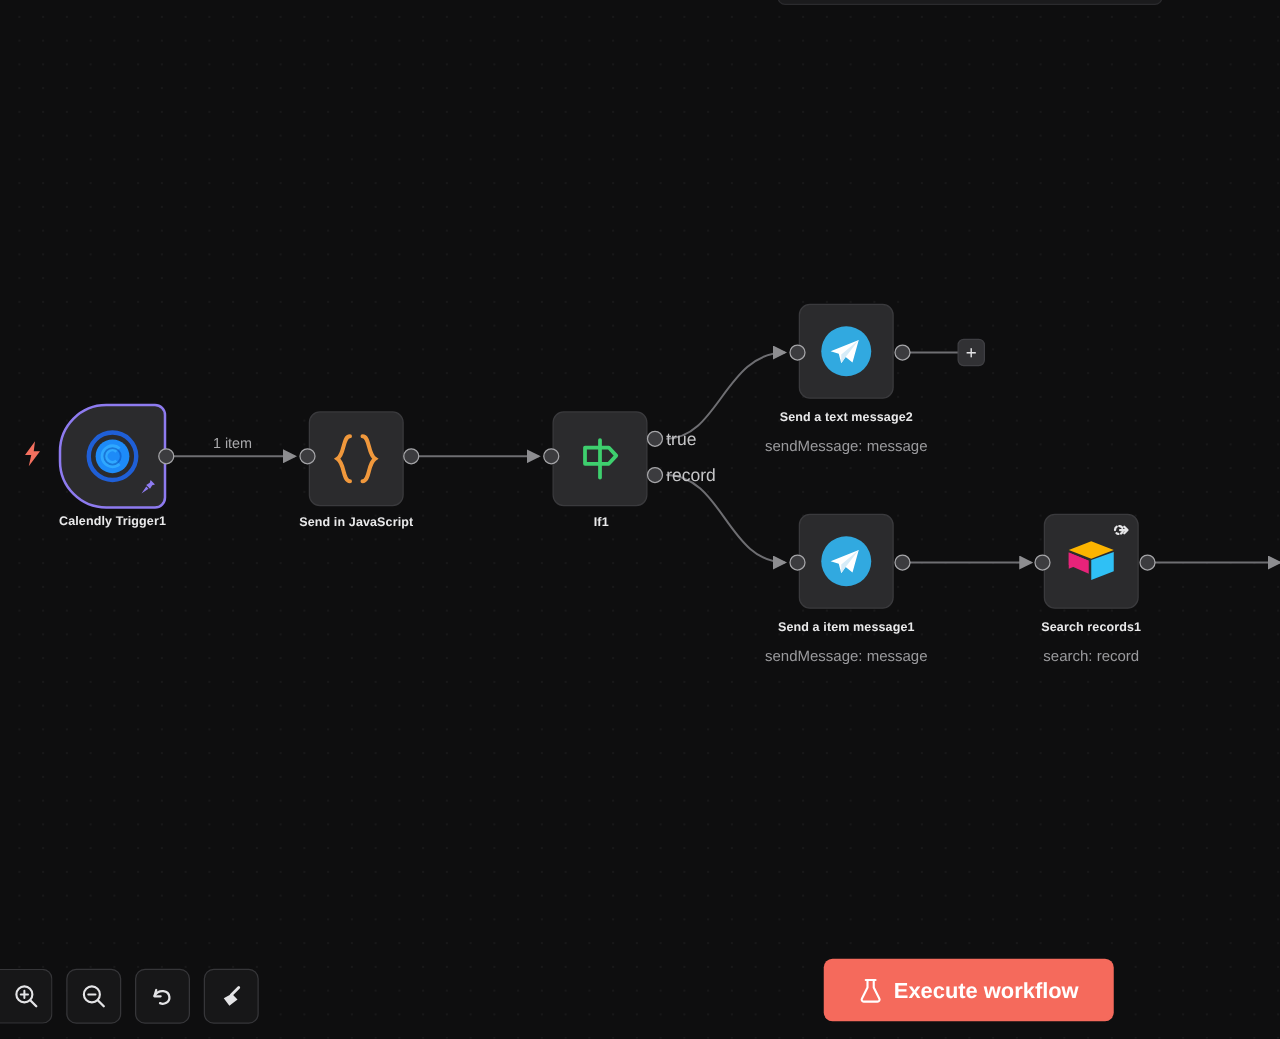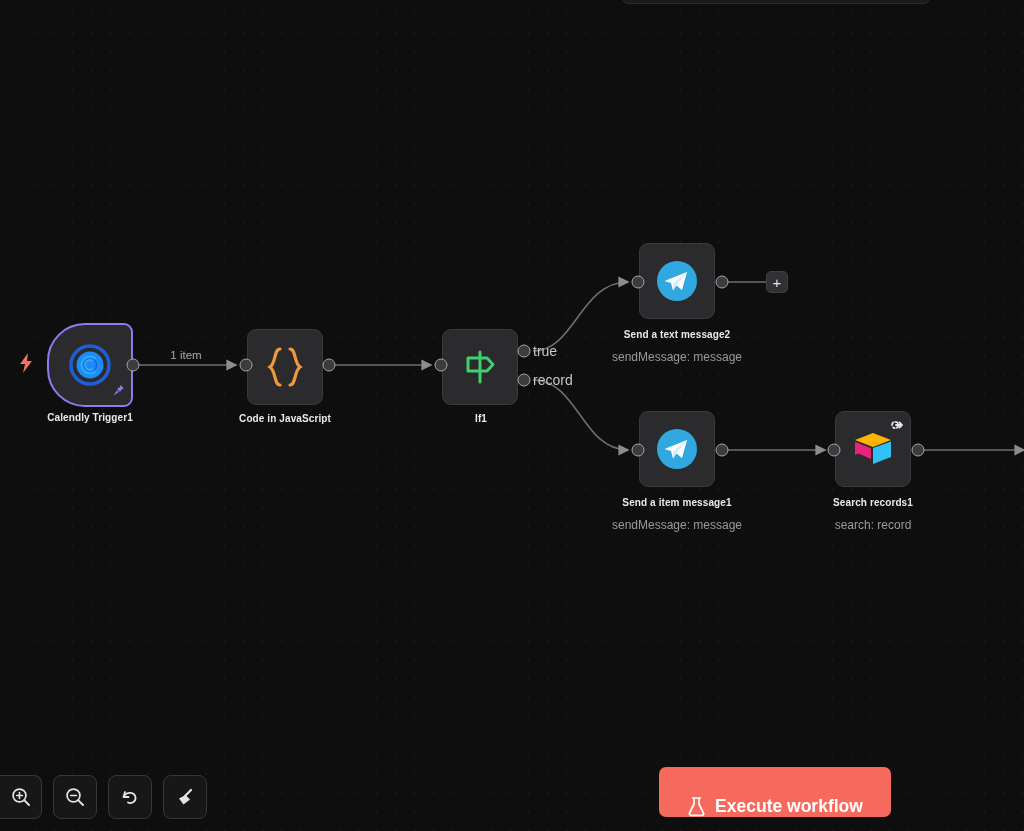--- a/index.html
+++ b/index.html
@@ -106,21 +106,21 @@
     border-radius: 8px;
     display: flex; align-items: center; justify-content: center;
   }
   .tool-btn:first-child { border-radius: 0 8px 8px 0; border-left: none; width: 42px; }
 
   .exec-btn {
     position: absolute; left: 659px; bottom: 14px;
     width: 232px; height: 50px;
     background: #f56a5c;
     border: none; border-radius: 7px;
-    display: flex; align-items: flex-end; justify-content: center; gap: 9px;
+    display: flex; align-items: center; justify-content: center; gap: 9px;
     color: #ffffff;
     font-family: "Liberation Sans", sans-serif;
     font-size: 17.5px; font-weight: 600;
   }
 </style>
 </head>
 <body>
 
 <div id="canvas">
 
@@ -174,21 +174,21 @@
   <div class="edge-label" style="left:186px; top:328px;margin-top:21px;">1 item</div>
 
   <div class="node" style="left:247px; top:329px;">
     <svg width="40" height="44" viewBox="0 0 40 44">
       <path d="M15 4 C9 4 11 18 5 22 C11 26 9 40 15 40" fill="none" stroke="#f0983c" stroke-width="3.2" stroke-linecap="round"></path>
       <path d="M25 4 C31 4 29 18 35 22 C29 26 31 40 25 40" fill="none" stroke="#f0983c" stroke-width="3.2" stroke-linecap="round"></path>
     </svg>
   </div>
   <div class="port" style="left:246px; top:365px;"></div>
   <div class="port" style="left:329px; top:365px;"></div>
-  <div class="node-caption" style="left:285px; top:413px;">Code in JavaScript</div>
+  <div class="node-caption" style="left:285px; top:413px;">Send in JavaScript</div>
 
   <div class="node" style="left:442px; top:329px;">
     <svg width="42" height="42" viewBox="0 0 42 42">
       <line x1="21" y1="6" x2="21" y2="36" stroke="#3ecf6e" stroke-width="3" stroke-linecap="round"></line>
       <path d="M9 12 L28 12 L34 18.5 L28 25 L9 25 Z" fill="none" stroke="#3ecf6e" stroke-width="3" stroke-linejoin="round"></path>
     </svg>
   </div>
   <div class="port" style="left:441px; top:365px;"></div>
   <div class="port" style="left:524px; top:351px;"></div>
   <div class="port" style="left:524px; top:380px;"></div>

